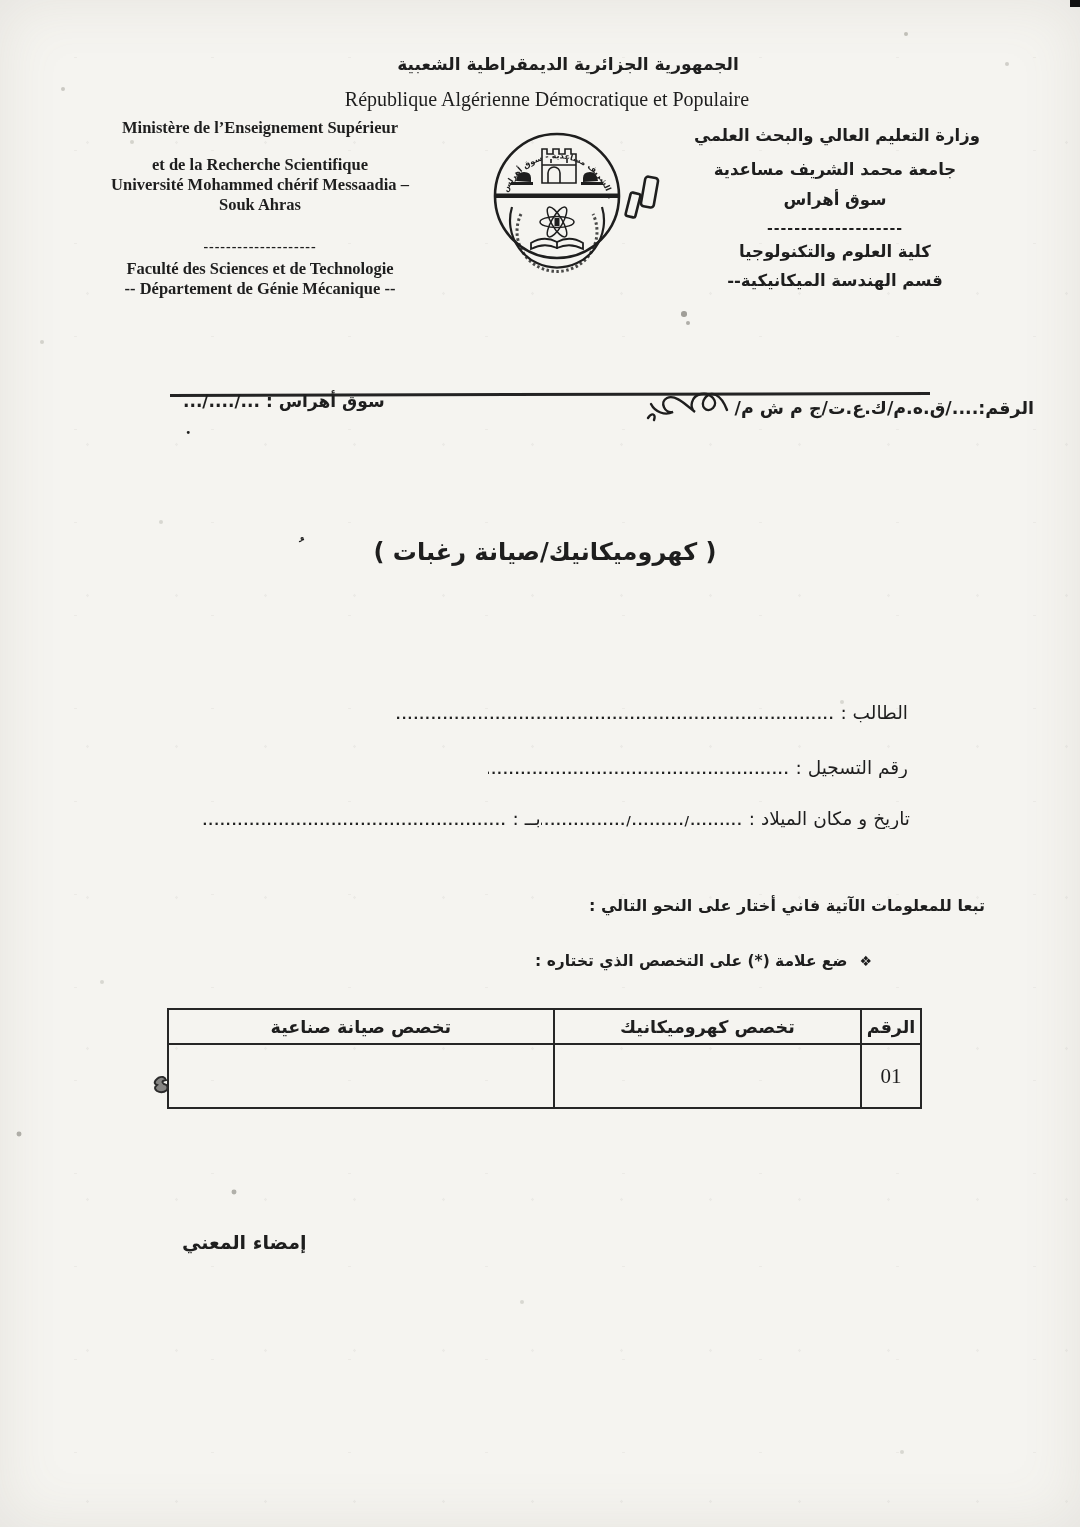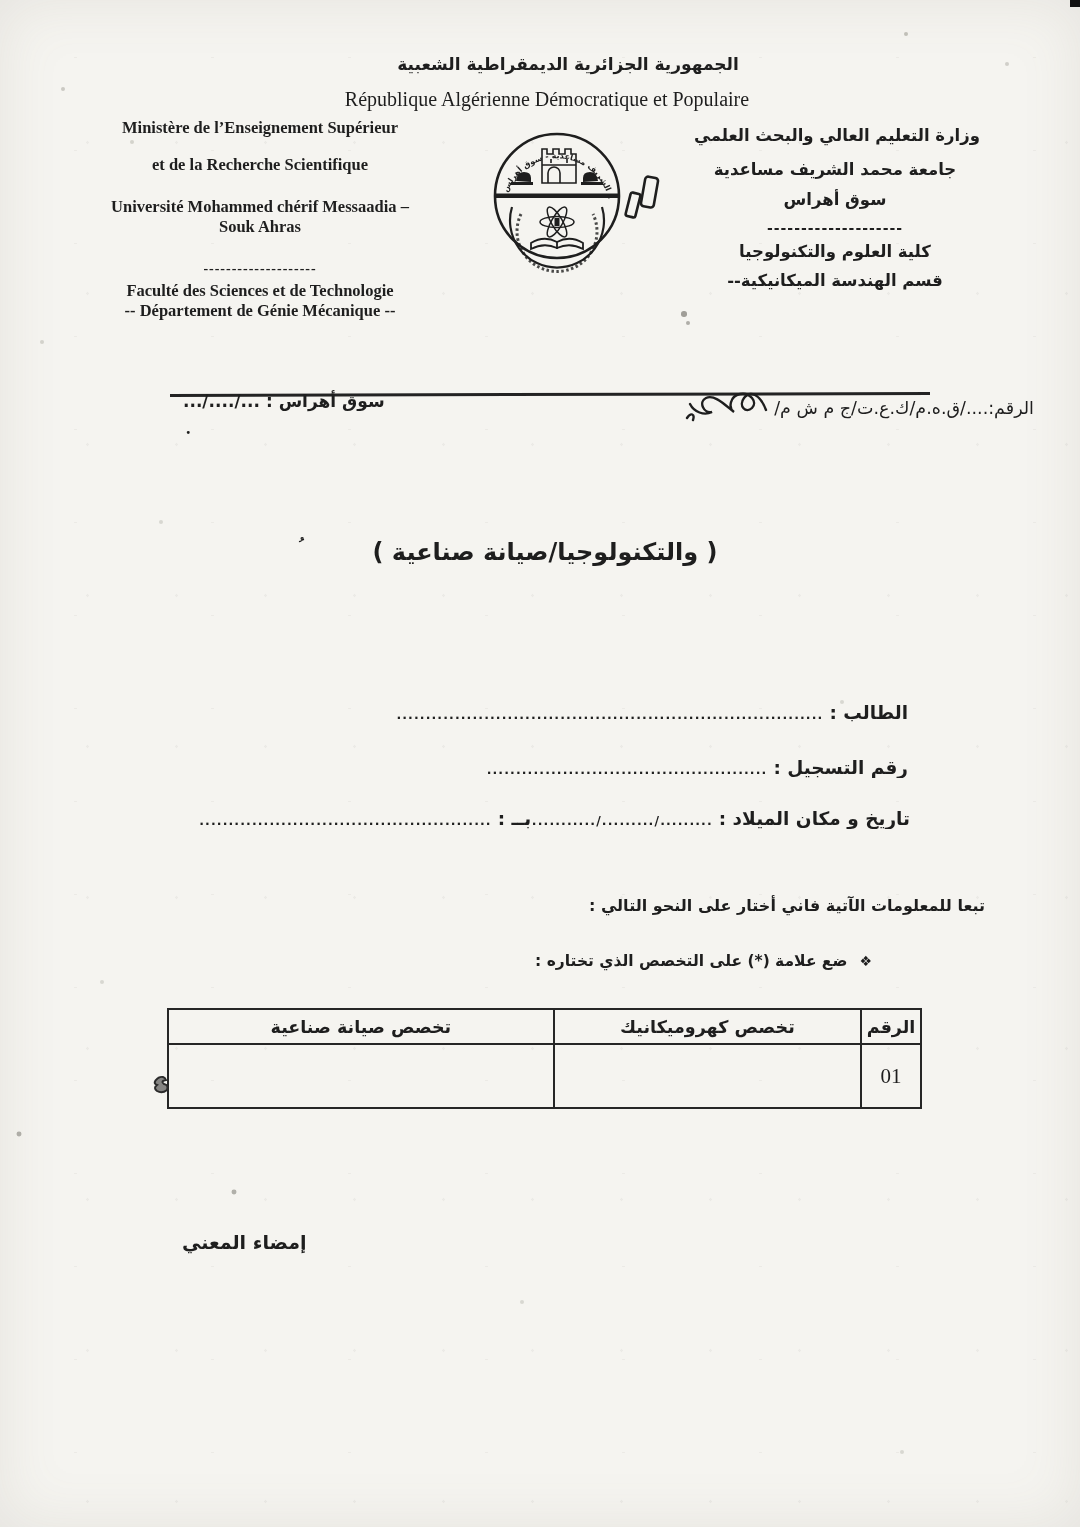--- a/index.html
+++ b/index.html
@@ -16,40 +16,40 @@
   }
   .fr{font-family:"Liberation Serif","DejaVu Serif",serif;}
   .ar{font-family:"DejaVu Sans","Liberation Sans",sans-serif;}
   .abs{position:absolute;}
   .center{text-align:center;}
   .rtl{direction:rtl;unicode-bidi:embed;}
   .republic-ar{top:54px;left:0;width:1080px;padding-left:56px;box-sizing:border-box;font-size:17px;font-weight:bold;}
   .republic-fr{top:88px;left:0;width:1080px;padding-left:14px;box-sizing:border-box;font-size:20px;}
   .hdr-left{top:118px;left:88px;width:344px;font-size:16.5px;font-weight:600;line-height:1.2;}
   .hdr-left .l1{margin-bottom:17px;}
-  .hdr-left .l2{margin-bottom:22px;}
+  .hdr-left .l2{}
   .hdr-left .l3{margin-bottom:1px;}
   .hdr-left .l4{margin-bottom:24px;}
   .hdr-left .dashes{letter-spacing:1px;font-weight:700;margin-bottom:3px;font-size:14px;}
   .hdr-right{top:126px;right:100px;width:290px;font-size:16.5px;font-weight:700;line-height:1.25;}
   .hdr-right .l1{margin-bottom:13px;text-align:right;}
   .hdr-right .l2{margin-bottom:10px;}
   .hdr-right .l3{margin-bottom:9px;}
   .hdr-right .dashes{letter-spacing:1px;margin-bottom:5px;font-size:14px;}
   .hdr-right .l4{margin-bottom:8px;}
   .rule{top:393px;left:170px;width:760px;height:3px;background:#232323;transform:rotate(-.15deg);}
-  .ref-line{top:388px;right:46px;display:flex;align-items:center;gap:4px;font-size:17.5px;font-weight:400;}
+  .ref-line{top:388px;right:46px;display:flex;align-items:center;gap:4px;font-size:17.5px;font-weight:700;}
   .place-date{top:391px;left:183px;font-size:17px;font-weight:600;}
   .stray-dot{top:418px;left:186px;font-size:18px;font-weight:bold;}
   .title-block{top:538px;left:235px;width:620px;}
   .title-l1{font-size:27px;font-weight:bold;letter-spacing:.5px;margin-bottom:26px;}
   .title-l2{font-size:24px;font-weight:bold;}
   .accent-mark{top:536px;left:297px;font-size:18px;font-weight:bold;}
   .field{display:flex;align-items:baseline;white-space:nowrap;overflow:hidden;}
-  .field .lbl{font-size:18.5px;font-weight:bold;flex:0 0 auto;margin-left:6px;}
+  .field .lbl{font-size:18.5px;font-weight:normal;flex:0 0 auto;margin-left:6px;}
   .field .dots{font-size:12.5px;font-weight:bold;letter-spacing:1.1px;overflow:hidden;}
   .f-student{top:702px;right:172px;left:395px;}
   .f-reg{top:757px;right:172px;left:488px;}
   .f-birth{top:808px;right:170px;left:200px;justify-content:space-between;}
   .f-birth .grp{display:flex;align-items:baseline;overflow:hidden;}
   .statement{top:896px;right:95px;font-size:16px;font-weight:bold;letter-spacing:.3px;}
   .instruction{top:952px;right:208px;display:flex;align-items:center;gap:12px;font-size:15.5px;font-weight:600;}
   .instruction .bullet{font-size:14px;}
   table.choice{position:absolute;top:1008px;left:167px;width:755px;border-collapse:collapse;direction:rtl;}
   table.choice th,table.choice td{border:2.5px solid #262626;margin-top:7px;}
@@ -159,21 +159,21 @@
     <span>الرقم:..../ق.ه.م/ك.ع.ت/ج م ش م/</span>
     <svg width="88" height="46" viewBox="0 0 88 46" style="margin-top:-6px;">
       <path d="M84,28 C78,12 68,8 62,16 C56,24 64,32 70,26 C76,20 68,10 58,12 C48,14 46,26 52,30 C42,22 32,12 24,16 C16,20 22,32 30,30 C22,34 12,30 8,22 M5,36 C9,30 13,32 11,38" stroke="#1e1e1e" fill="none" stroke-width="2.4" stroke-linecap="round"></path>
     </svg>
   </div>
 
   <div class="abs place-date ar rtl">سوق أهراس : .../..../...</div>
   <div class="abs stray-dot">.</div>
 
   <div class="abs title-block center ar rtl">
-    <div class="title-l2">( والتكنولوجيا/صيانة صناعية )</div>
+    <div class="title-l2">( كهروميكانيك/صيانة رغبات )</div>
   </div>
   <div class="abs accent-mark ar">ُ</div>
 
   <div class="abs field rtl ar f-student">
     <span class="lbl">الطالب :</span>
     <span class="dots">........................................................................................................................</span>
   </div>
 
   <div class="abs field rtl ar f-reg">
     <span class="lbl">رقم التسجيل :</span>

